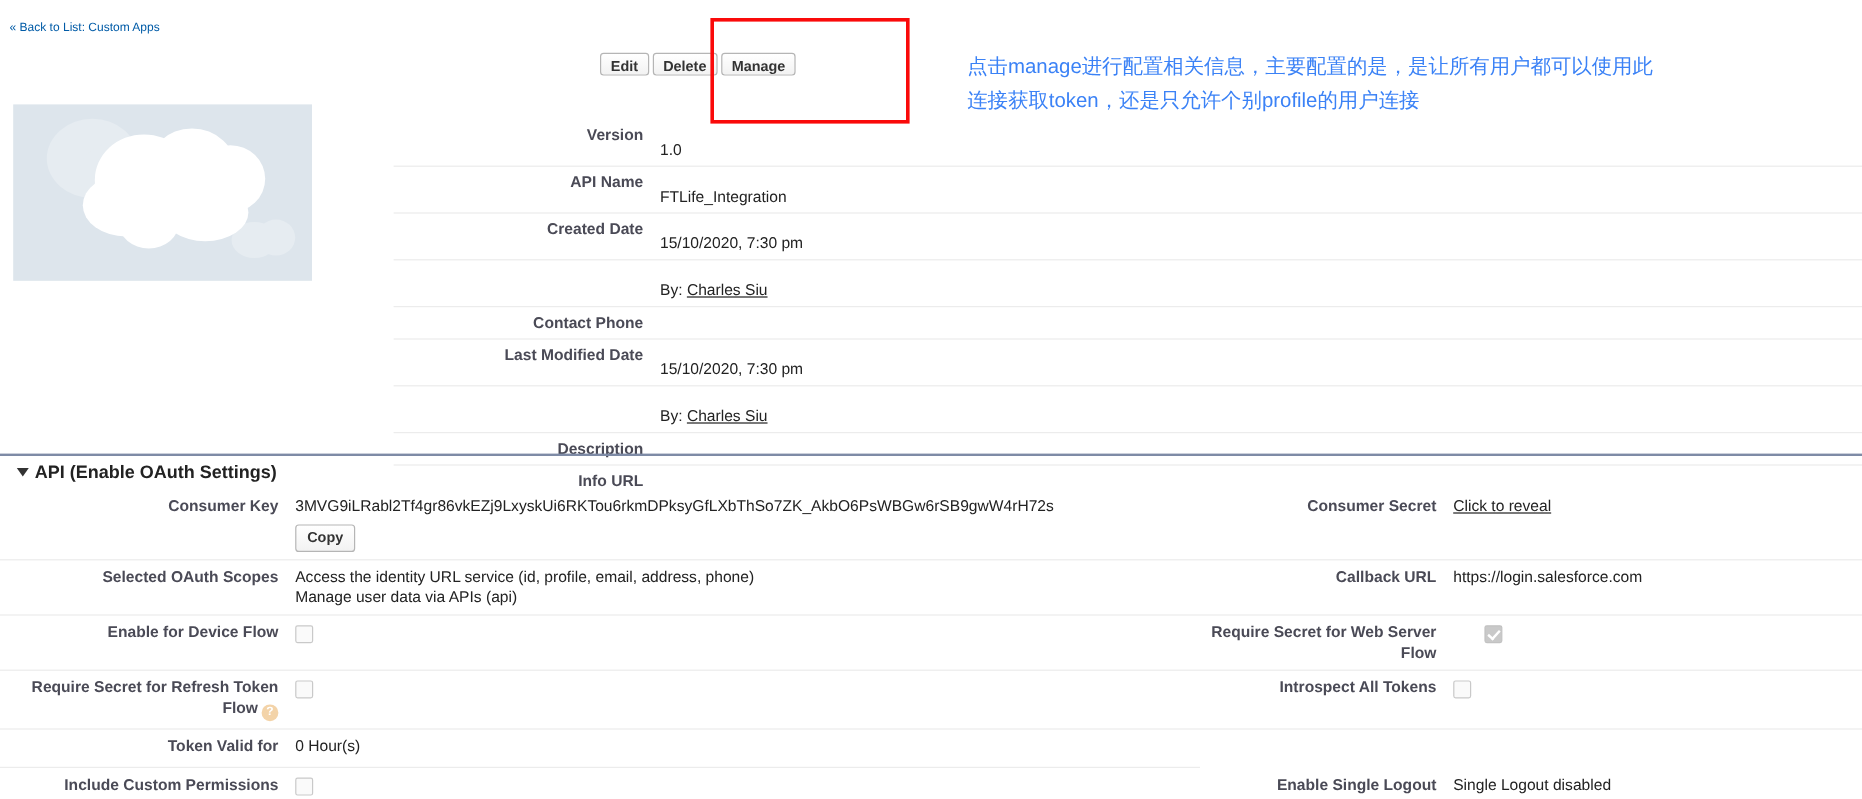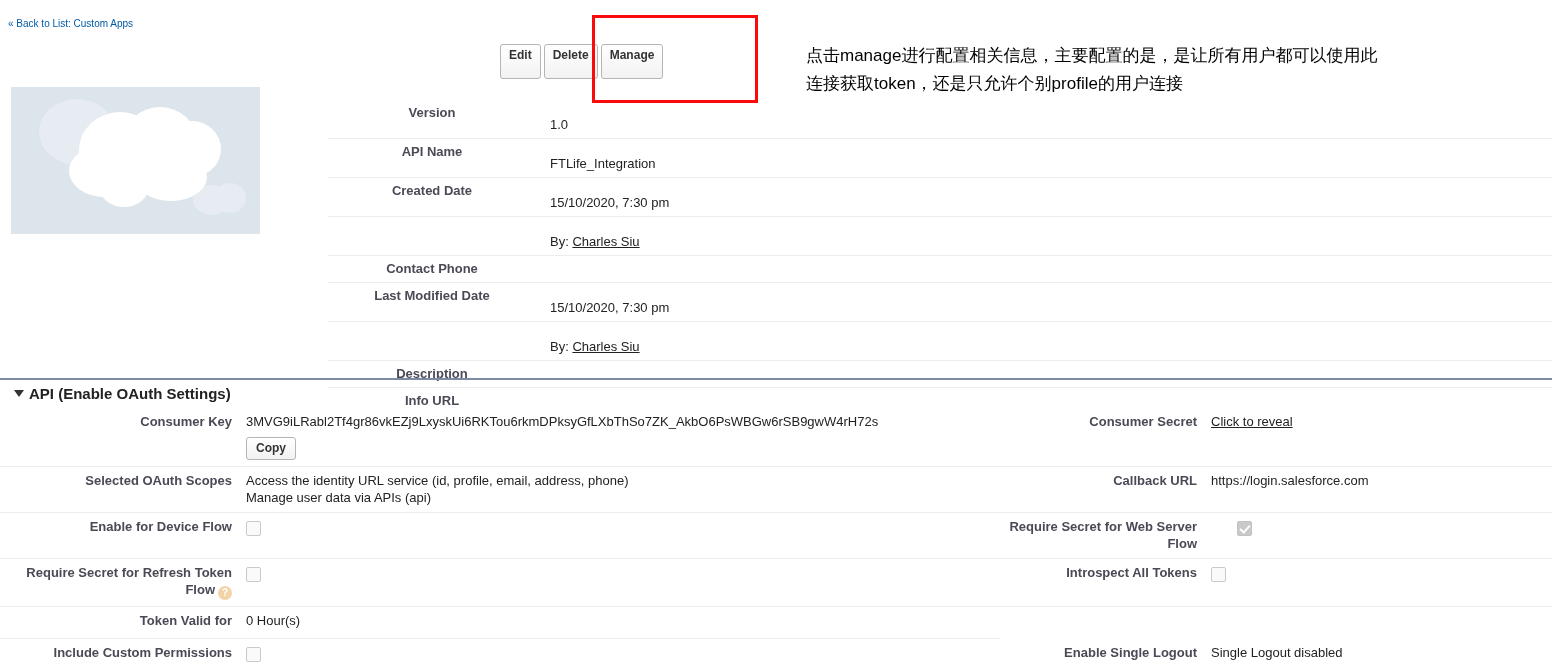--- a/index.html
+++ b/index.html
@@ -36,57 +36,57 @@
   .btnrow {
     position: absolute; left: 500px; top: 44px;
     display: flex; gap: 3px; align-items: flex-start;
   }
   .btn {
     font-family: "Liberation Sans", sans-serif;
     font-size: 12px; font-weight: bold; color: #333;
     background: linear-gradient(to bottom, #ffffff 0%, #f2f2f2 100%);
     border: 1px solid #b5b5b5;
     border-radius: 3px;
-    padding: 3px 8px 16px 8px;
+    padding: 3px 8px 0 8px;
     line-height: 14px;
     cursor: pointer;
     white-space: nowrap;
   }
 
   
   .redbox {
     position: absolute; left: 592px; top: 15px;
     width: 166px; height: 88px;
     border: 3px solid #fa0a0a;
     pointer-events: none;
   }
   .annotation {
     position: absolute; left: 806px; top: 42px;
     width: 740px;
-    color: #000000;
+    color: #3b82f6;
     font-size: 17px;
     line-height: 28px;
     white-space: pre-line;
   }
 
   
   .detail-block {
     position: absolute; left: 328px; top: 100px;
     width: 1224px;
   }
   .drow {
     display: flex;
     align-items: flex-start;
     border-bottom: 1px solid #ececec;
     min-height: 26px;
   }
   .drow:first-child { border-top: none; }
   .dlabel {
     width: 216px; flex: 0 0 216px;
-    text-align: center;
+    text-align: right;
     font-size: 13px; font-weight: bold; color: #4a4a56;
     padding: 5px 8px 5px 0;
     line-height: 16px;
   }
   .dvalue {
     flex: 1 1 auto;
     font-size: 13px; color: #222;
     padding: 5px 0 5px 6px;
     line-height: 16px;
     margin-top: 12px;

